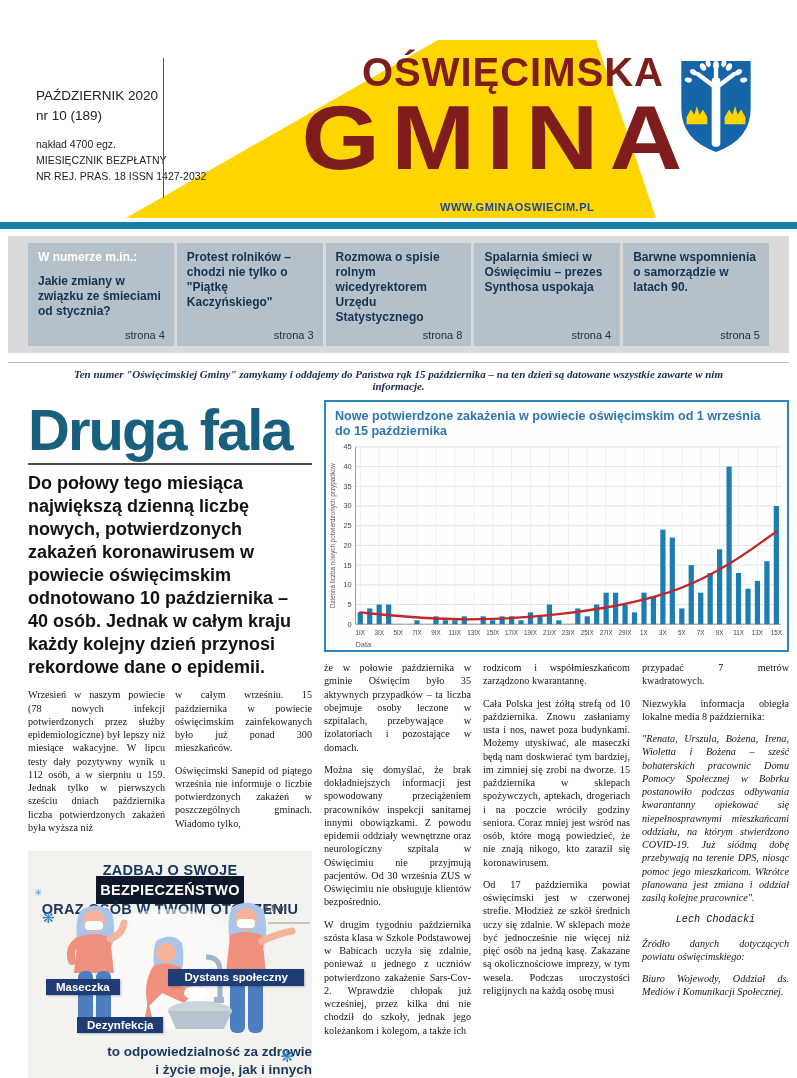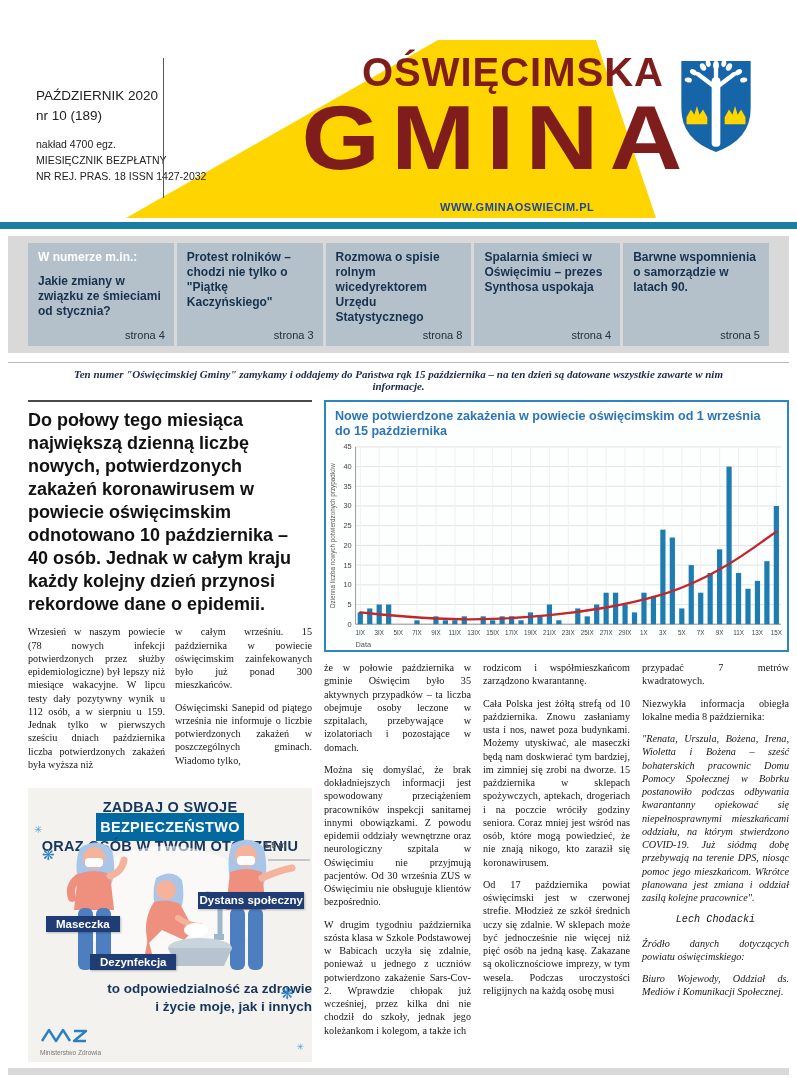--- a/index.html
+++ b/index.html
@@ -48,27 +48,27 @@
   .quote{font-style:italic;}
   .byline{text-align:center;font-style:italic;margin:4px 0 10px 0;font-family:Liberation Mono, monospace;}
   .source{font-style:italic;}
   
   .chart-box{border:2px solid #2e86c1;background:#fdfefe;}
   .chart-title{color:#2e75b6;font-weight:bold;font-size:12.6px;padding:7px 8px 2px 9px;line-height:1.2;}
   .chart-box svg{display:block;width:100%;height:auto;}
   
   .infographic{position:relative;margin-top:8px;background:#f3f2ee;height:258px;padding:10px 8px 6px 8px;overflow:hidden;}
   .ig-title{ text-align:center;color:#17365d;font-weight:bold;font-size:14.5px;line-height:1.35;letter-spacing:.3px;}
-  .ig-hl{background:#0369a1;color:#fff;padding:6px 4px;}
+  .ig-hl{background:#0f172a;color:#fff;padding:6px 4px;}
   .ig-art{position:absolute;left:0;top:46px;width:284px;height:140px;}
   .ig-label{position:absolute;background:#1f3c74;color:#fff;font-weight:bold;font-size:11.5px;
             padding:2px 10px;z-index:5;box-shadow:1px 1px 2px rgba(0,0,0,.25);}
   .lbl-maseczka{left:18px;top:128px;}
-  .lbl-dystans{right:8px;top:104px;text-align:center;line-height:1.15;padding:2px 1px;}
-  .lbl-dezynfekcja{left:62px;top:166px;}
+  .lbl-dystans{right:8px;top:118px;text-align:center;line-height:1.15;padding:2px 16px;}
+  .lbl-dezynfekcja{left:49px;top:166px;}
   .ig-dist{position:absolute;right:26px;top:52px;font-size:8.5px;color:#555;font-weight:bold;}
   .ig-footer{position:absolute;left:0;top:192px;width:100%;text-align:right;color:#17365d;
              font-weight:bold;font-size:13.5px;line-height:1.3;}
   .ig-logo{position:absolute;left:12px;bottom:6px;text-align:left;}
   .ig-logo .cap{font-size:6.5px;color:#777;margin-top:1px;}
   .ig-virus{position:absolute;color:#5a9bd8;z-index:4;}
   
   .section-divider{height:7px;background:#d9d9d9;margin:6px 8px 5px 8px;}
   .zebrania-grid{display:flex;gap:12px;margin:0 8px 0 28px;}
   .z-left{width:284px;flex:none;}
@@ -145,20 +145,21 @@
           <div class="t-title">Barwne wspomnienia o samorządzie w latach 90.</div>
           <div class="t-page">strona 5</div>
         </div>
       </div>
   </div>
 
   <div class="notice">Ten numer "Oświęcimskiej Gminy" zamykamy i oddajemy do Państwa rąk 15 października – na ten dzień są datowane wszystkie zawarte w nim informacje.</div>
 
   <div class="main-grid">
     <div class="left-col">
+      <h1 class="headline-teal">Druga fala</h1>
       <div class="head-rule"></div>
       <p class="lead">Do połowy tego miesiąca największą dzienną liczbę nowych, potwierdzonych zakażeń koronawirusem w powiecie oświęcimskim odnotowano 10 października – 40 osób. Jednak w całym kraju każdy kolejny dzień przynosi rekordowe dane o epidemii.</p>
       <div class="two-col col-text">
         <div>
             <p class="para">Wrzesień w naszym powiecie (78 nowych infekcji potwierdzonych przez służby epidemiologiczne) był lepszy niż miesiące wakacyjne. W lipcu testy dały pozytywny wynik u 112 osób, a w sierpniu u 159. Jednak tylko w pierwszych sześciu dniach października liczba potwierdzonych zakażeń była wyższa niż</p>
           </div>
         <div>
             <p class="para">w całym wrześniu. 15 października w powiecie oświęcimskim zainfekowanych było już ponad 300 mieszkańców.</p>
             <p class="para">Oświęcimski Sanepid od piątego września nie informuje o liczbie potwierdzonych zakażeń w poszczególnych gminach. Wiadomo tylko,</p>
           </div>

